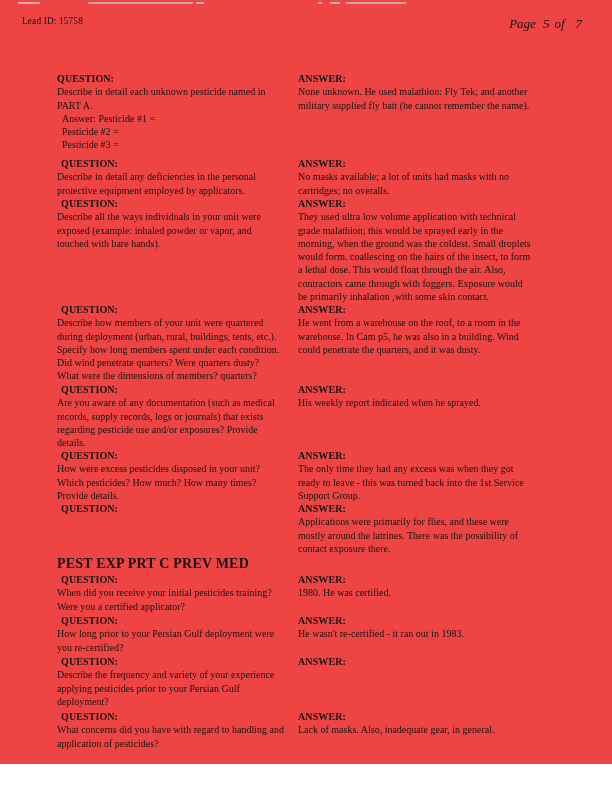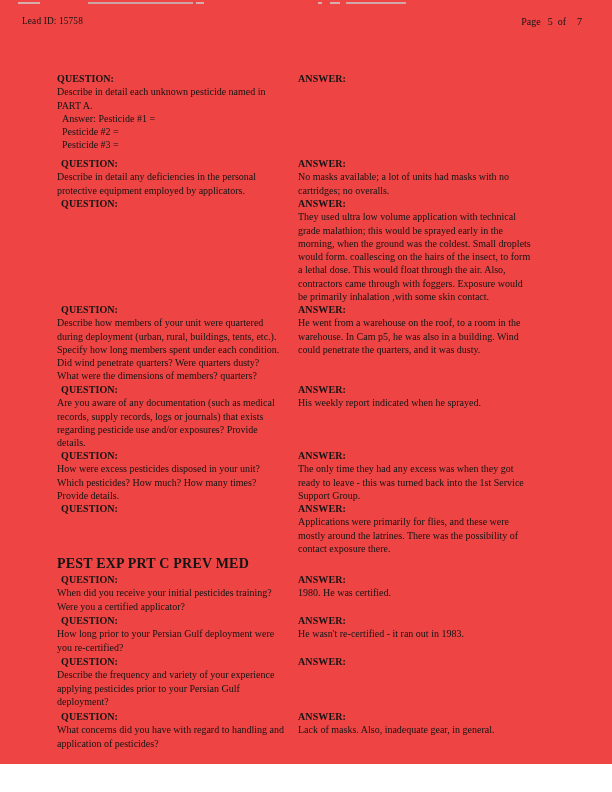--- a/index.html
+++ b/index.html
@@ -43,22 +43,23 @@
     left: 22px;
     top: 0;
     font-size: 9.3px;
     letter-spacing: 0.15px;
     white-space: nowrap;
   }
   .page-number {
     position: absolute;
     right: 30px;
     top: 0;
-    font-size: 10px;
+    font-size: 13px;
     white-space: nowrap;
+    font-style: italic;
   }
   .page-number .pn-word { margin-right: 7px; }
   .page-number .pn-cur  { margin-right: 5px; }
   .page-number .pn-of   { margin-right: 11px; }
 
   .body-area {
     position: absolute;
     left: 0;
     top: 72px;
     width: 612px;
@@ -128,39 +129,44 @@
       <div class="col-left">
         <p class="qa-label">QUESTION:</p>
         <p class="qa-text">Describe in detail each unknown pesticide named in
 PART A.</p>
         <p class="qa-text sub">Answer:  Pesticide #1 =
 Pesticide #2 =
 Pesticide #3 =</p>
       </div>
       <div class="col-right">
         <p class="qa-label">ANSWER:</p>
+        <p class="qa-text">None unknown.  He used malathion: Fly Tek; and another
+military supplied fly bait (he cannot remember the name).</p>
       </div>
     </div>
 
     <div class="qa-row" style="height:40px;">
       <div class="col-left">
         <p class="qa-label indented">QUESTION:</p>
         <p class="qa-text">Describe in detail any deficiencies in the personal
 protective equipment employed by applicators.</p>
       </div>
       <div class="col-right">
         <p class="qa-label">ANSWER:</p>
         <p class="qa-text">No masks available; a lot of units had masks with no
 cartridges; no overalls.</p>
       </div>
     </div>
 
     <div class="qa-row" style="height:106px;">
       <div class="col-left">
         <p class="qa-label indented">QUESTION:</p>
+        <p class="qa-text">Describe all the ways individuals in your unit were
+exposed (example: inhaled powder or vapor, and
+touched with bare hands).</p>
       </div>
       <div class="col-right">
         <p class="qa-label">ANSWER:</p>
         <p class="qa-text">They used ultra low volume application with technical
 grade malathion; this would be sprayed early in the
 morning, when the ground was the coldest.  Small droplets
 would form. coallescing on the hairs of the insect, to form
 a lethal dose.  This would float through the air.  Also,
 contractors came through with foggers.  Exposure would
 be primarily inhalation ,with some skin contact.</p>

